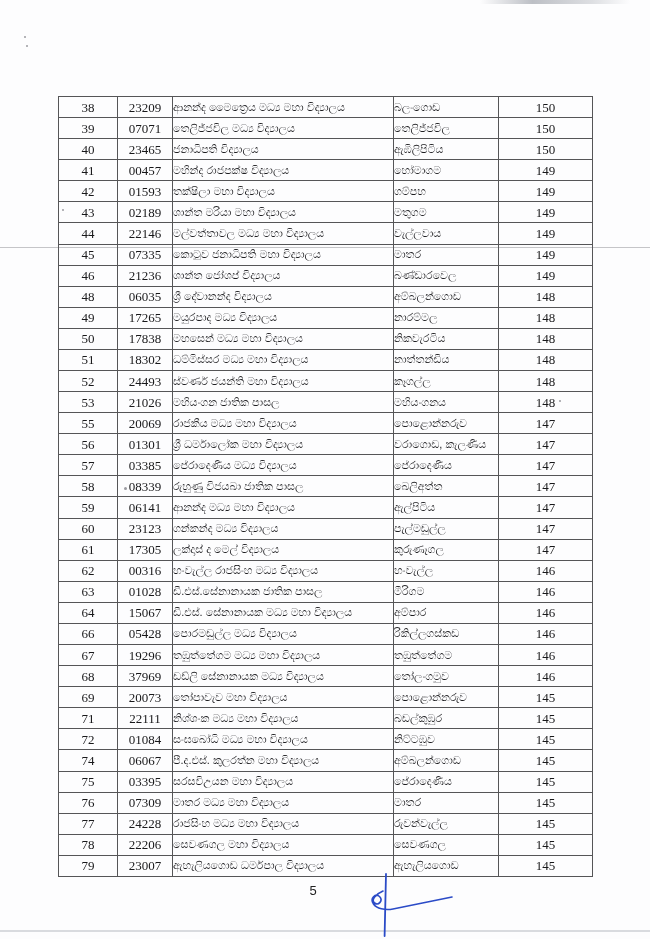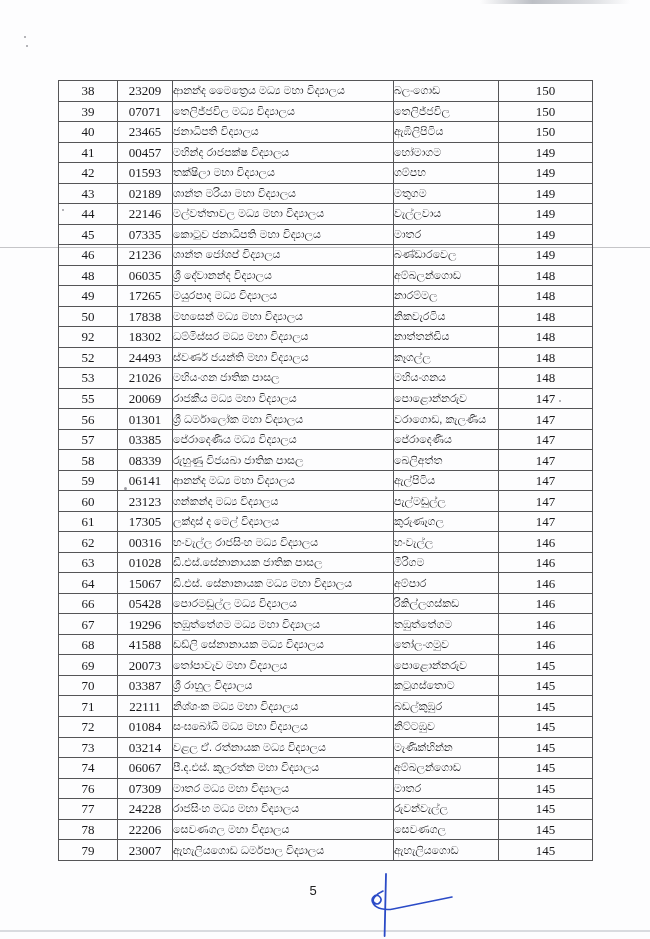--- a/index.html
+++ b/index.html
@@ -17,21 +17,21 @@
   .top-smudge{
     left:480px;top:0;width:150px;height:4px;
     background:linear-gradient(90deg,rgba(120,126,138,0),rgba(110,116,128,.45) 35%,rgba(110,116,128,.22) 75%,rgba(120,126,138,0));
   }
   .fullwidth-line{left:0;top:247px;width:650px;height:1px;background:#8d8d92;opacity:.5;}
   .bottom-line{left:0;top:930px;width:650px;height:2px;background:#d9dbdf;}
   .speckle{background:#9b9ba1;border-radius:50%;}
 
   
   table.doc-table{
-    position:absolute;left:58px;top:80px;
+    position:absolute;left:58px;top:96px;
     width:534px;height:781px;
     border-collapse:collapse;table-layout:fixed;
   }
   .doc-table td{
     border:1px solid #555557;
     padding:0;vertical-align:middle;
     height:18.59px;line-height:1;
     overflow:hidden;white-space:nowrap;
   }
   .c-no,.c-code,.c-score{
@@ -166,21 +166,21 @@
 
     <tr>
       <td class="c-no">50</td>
       <td class="c-code">17838</td>
       <td class="c-school">මහසෙන් මධ්‍ය මහා විද්‍යාලය</td>
       <td class="c-town">නිකවැරටිය</td>
       <td class="c-score">148</td>
     </tr>
 
     <tr>
-      <td class="c-no">92</td>
+      <td class="c-no">51</td>
       <td class="c-code">18302</td>
       <td class="c-school">ධම්මිස්සර මධ්‍ය මහා විද්‍යාලය</td>
       <td class="c-town">නාත්තන්ඩිය</td>
       <td class="c-score">148</td>
     </tr>
 
     <tr>
       <td class="c-no">52</td>
       <td class="c-code">24493</td>
       <td class="c-school">ස්වර්ණ ජයන්ති මහා විද්‍යාලය</td>
@@ -289,74 +289,67 @@
     <tr>
       <td class="c-no">67</td>
       <td class="c-code">19296</td>
       <td class="c-school">තඹුත්තේගම මධ්‍ය මහා විද්‍යාලය</td>
       <td class="c-town">තඹුත්තේගම</td>
       <td class="c-score">146</td>
     </tr>
 
     <tr>
       <td class="c-no">68</td>
-      <td class="c-code">41588</td>
+      <td class="c-code">37969</td>
       <td class="c-school">ඩඩ්ලි සේනානායක මධ්‍ය විද්‍යාලය</td>
       <td class="c-town">තෝලංගමුව</td>
       <td class="c-score">146</td>
     </tr>
 
     <tr>
       <td class="c-no">69</td>
       <td class="c-code">20073</td>
       <td class="c-school">තෝපාවැව මහා විද්‍යාලය</td>
       <td class="c-town">පොළොන්නරුව</td>
       <td class="c-score">145</td>
     </tr>
 
-    <tr>
-      <td class="c-no">70</td>
-      <td class="c-code">03387</td>
-      <td class="c-school">ශ්‍රී රාහුල විද්‍යාලය</td>
-      <td class="c-town">කටුගස්තොට</td>
-      <td class="c-score">145</td>
-    </tr>
 
     <tr>
       <td class="c-no">71</td>
       <td class="c-code">22111</td>
       <td class="c-school">නිශ්ශංක මධ්‍ය මහා විද්‍යාලය</td>
       <td class="c-town">බඩල්කුඹුර</td>
       <td class="c-score">145</td>
     </tr>
 
     <tr>
       <td class="c-no">72</td>
       <td class="c-code">01084</td>
       <td class="c-school">සංඝබෝධි මධ්‍ය මහා විද්‍යාලය</td>
       <td class="c-town">නිට්ටඹුව</td>
       <td class="c-score">145</td>
     </tr>
 
-    <tr>
-      <td class="c-no">73</td>
-      <td class="c-code">03214</td>
-      <td class="c-school">වළල ඒ. රත්නායක මධ්‍ය විද්‍යාලය</td>
-      <td class="c-town">මැණික්හින්න</td>
-      <td class="c-score">145</td>
-    </tr>
 
     <tr>
       <td class="c-no">74</td>
       <td class="c-code">06067</td>
       <td class="c-school">පී.ද.එස්. කුලරත්න මහා විද්‍යාලය</td>
       <td class="c-town">අම්බලන්ගොඩ</td>
       <td class="c-score">145</td>
     </tr>
 
+    <tr>
+      <td class="c-no">75</td>
+      <td class="c-code">03395</td>
+      <td class="c-school">සරසවිඋයන මහා විද්‍යාලය</td>
+      <td class="c-town">පේරාදෙණිය</td>
+      <td class="c-score">145</td>
+    </tr>
 
     <tr>
       <td class="c-no">76</td>
       <td class="c-code">07309</td>
       <td class="c-school">මාතර මධ්‍ය මහා විද්‍යාලය</td>
       <td class="c-town">මාතර</td>
       <td class="c-score">145</td>
     </tr>
 
     <tr>

